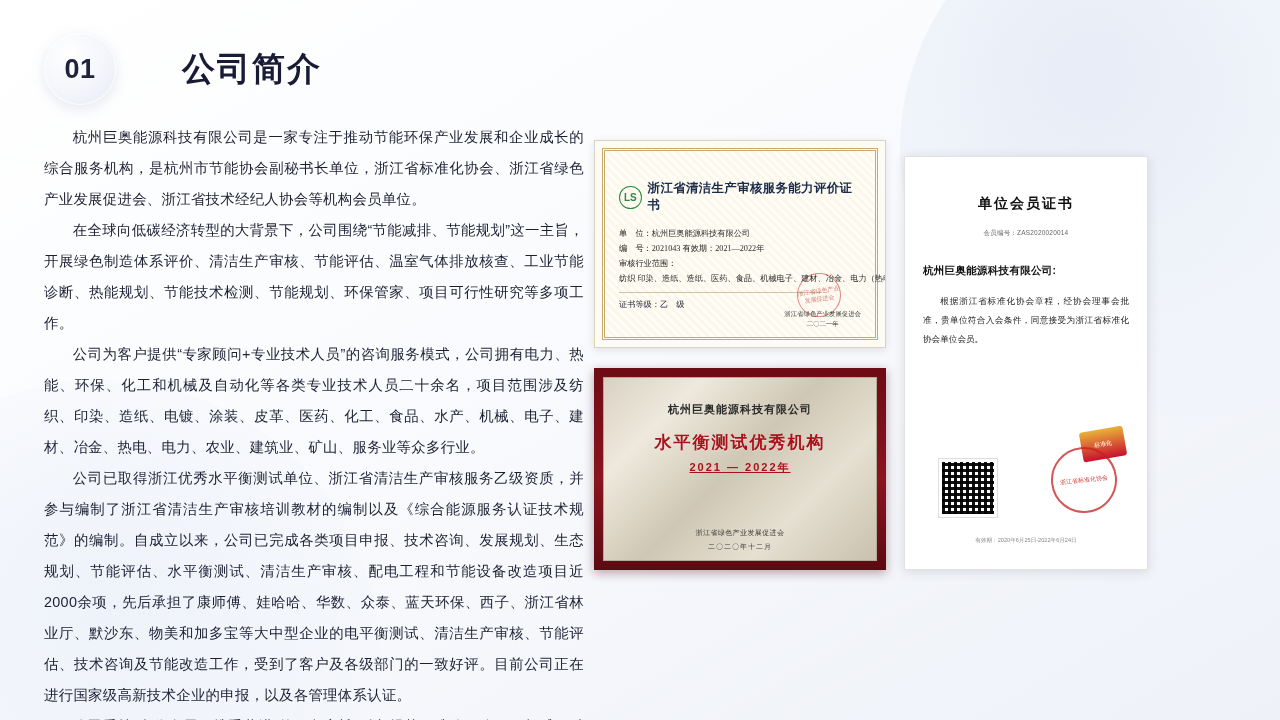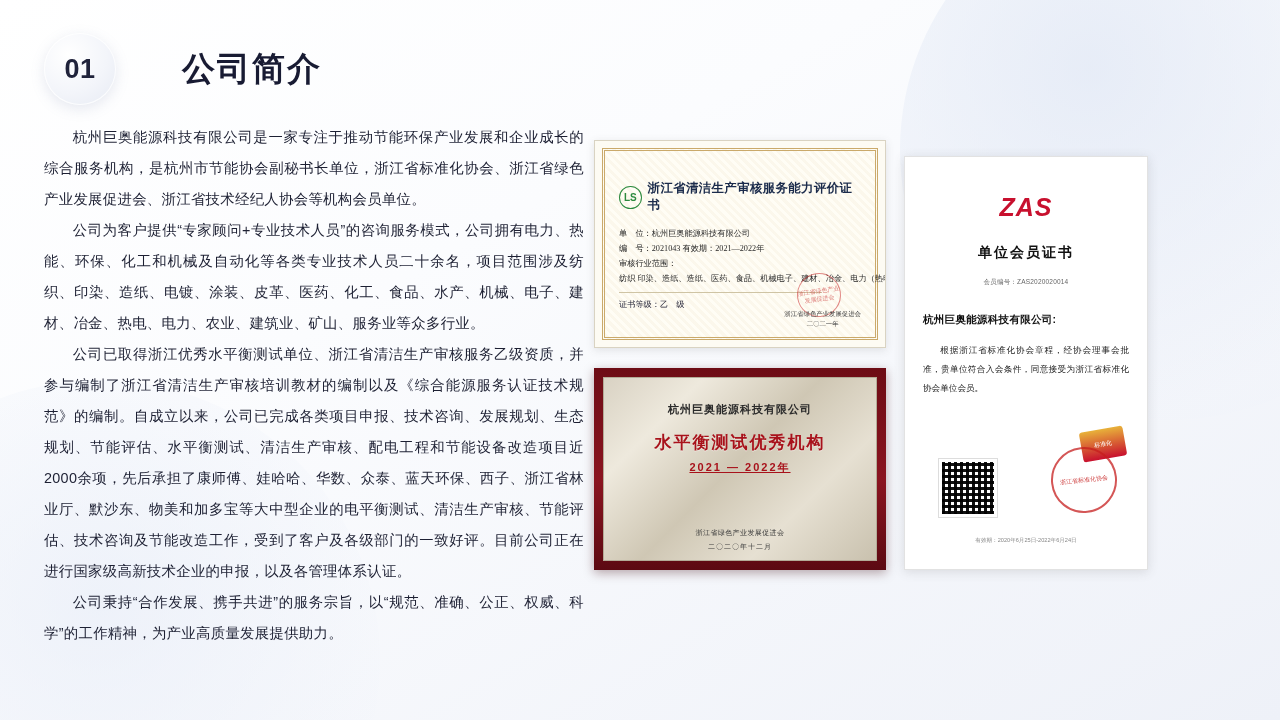--- a/index.html
+++ b/index.html
@@ -378,20 +378,21 @@
   <div class="bg-blob-a"></div>
   <div class="bg-blob-b"></div>
 
   <div class="header">
     <div class="number-badge">01</div>
     <div class="section-title">公司简介</div>
   </div>
 
   <div class="body-text">
     <p>杭州巨奥能源科技有限公司是一家专注于推动节能环保产业发展和企业成长的综合服务机构，是杭州市节能协会副秘书长单位，浙江省标准化协会、浙江省绿色产业发展促进会、浙江省技术经纪人协会等机构会员单位。</p>
+    <p>在全球向低碳经济转型的大背景下，公司围绕“节能减排、节能规划”这一主旨，开展绿色制造体系评价、清洁生产审核、节能评估、温室气体排放核查、工业节能诊断、热能规划、节能技术检测、节能规划、环保管家、项目可行性研究等多项工作。</p>
     <p>公司为客户提供“专家顾问+专业技术人员”的咨询服务模式，公司拥有电力、热能、环保、化工和机械及自动化等各类专业技术人员二十余名，项目范围涉及纺织、印染、造纸、电镀、涂装、皮革、医药、化工、食品、水产、机械、电子、建材、冶金、热电、电力、农业、建筑业、矿山、服务业等众多行业。</p>
     <p>公司已取得浙江优秀水平衡测试单位、浙江省清洁生产审核服务乙级资质，并参与编制了浙江省清洁生产审核培训教材的编制以及《综合能源服务认证技术规范》的编制。自成立以来，公司已完成各类项目申报、技术咨询、发展规划、生态规划、节能评估、水平衡测试、清洁生产审核、配电工程和节能设备改造项目近2000余项，先后承担了康师傅、娃哈哈、华数、众泰、蓝天环保、西子、浙江省林业厅、默沙东、物美和加多宝等大中型企业的电平衡测试、清洁生产审核、节能评估、技术咨询及节能改造工作，受到了客户及各级部门的一致好评。目前公司正在进行国家级高新技术企业的申报，以及各管理体系认证。</p>
     <p>公司秉持“合作发展、携手共进”的服务宗旨，以“规范、准确、公正、权威、科学”的工作精神，为产业高质量发展提供助力。</p>
   </div>
 
   <div class="gallery">
 
     <div class="cert cert-1">
       <div class="inner">
         <div class="c1-title">
@@ -417,21 +418,20 @@
         </div>
         <div class="c1-stamp">浙江省绿色产业发展促进会</div>
         <div class="c1-footer">
           <div>浙江省绿色产业发展促进会</div>
           <div>二〇二一年</div>
         </div>
       </div>
     </div>
 
     <div class="cert cert-2">
-      <div class="c2-logo">ZAS</div>
       <div class="c2-title">单位会员证书</div>
       <div class="c2-memberno">会员编号：ZAS2020020014</div>
       <div class="c2-company">杭州巨奥能源科技有限公司:</div>
       <div class="c2-para">根据浙江省标准化协会章程，经协会理事会批准，贵单位符合入会条件，同意接受为浙江省标准化协会单位会员。</div>
       <div class="c2-qr"></div>
       <div class="c2-badge">标准化</div>
       <div class="c2-seal">浙江省标准化协会</div>
       <div class="c2-footnote">有效期：2020年6月25日-2022年6月24日</div>
     </div>
 

